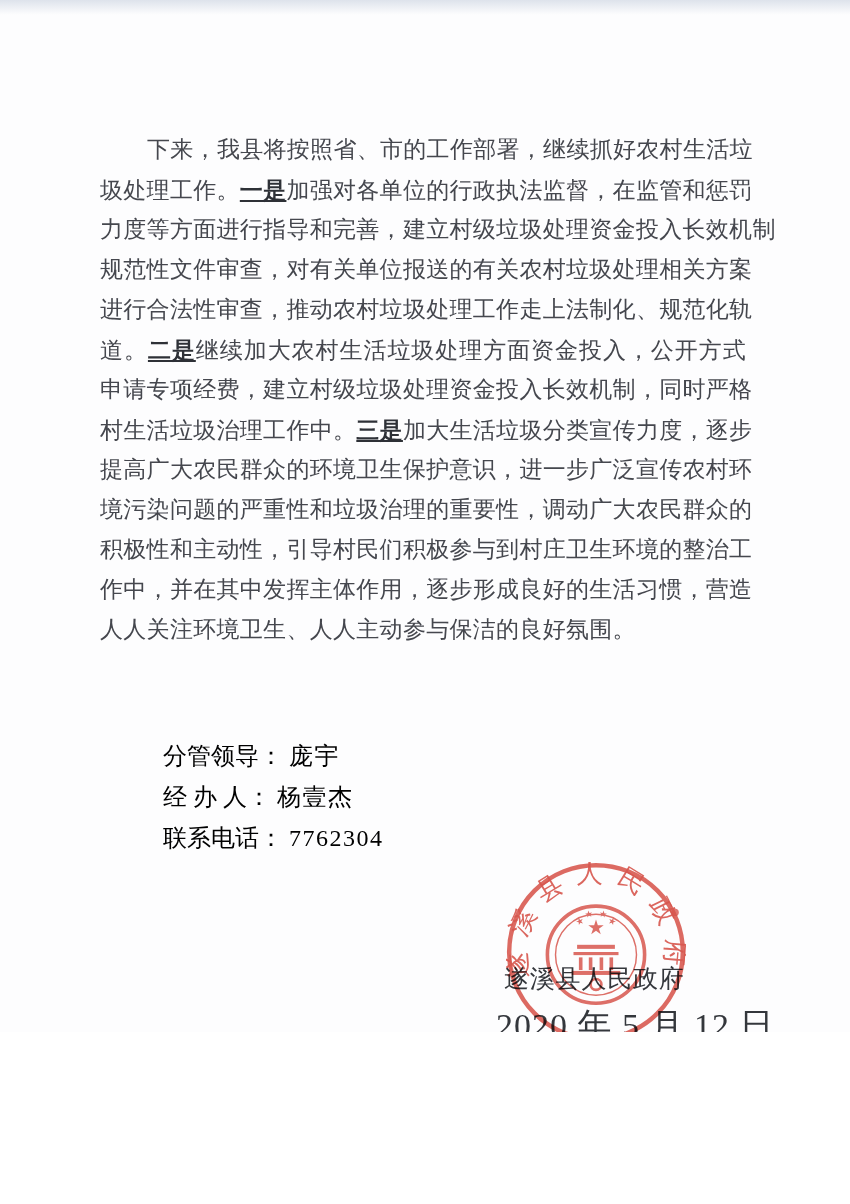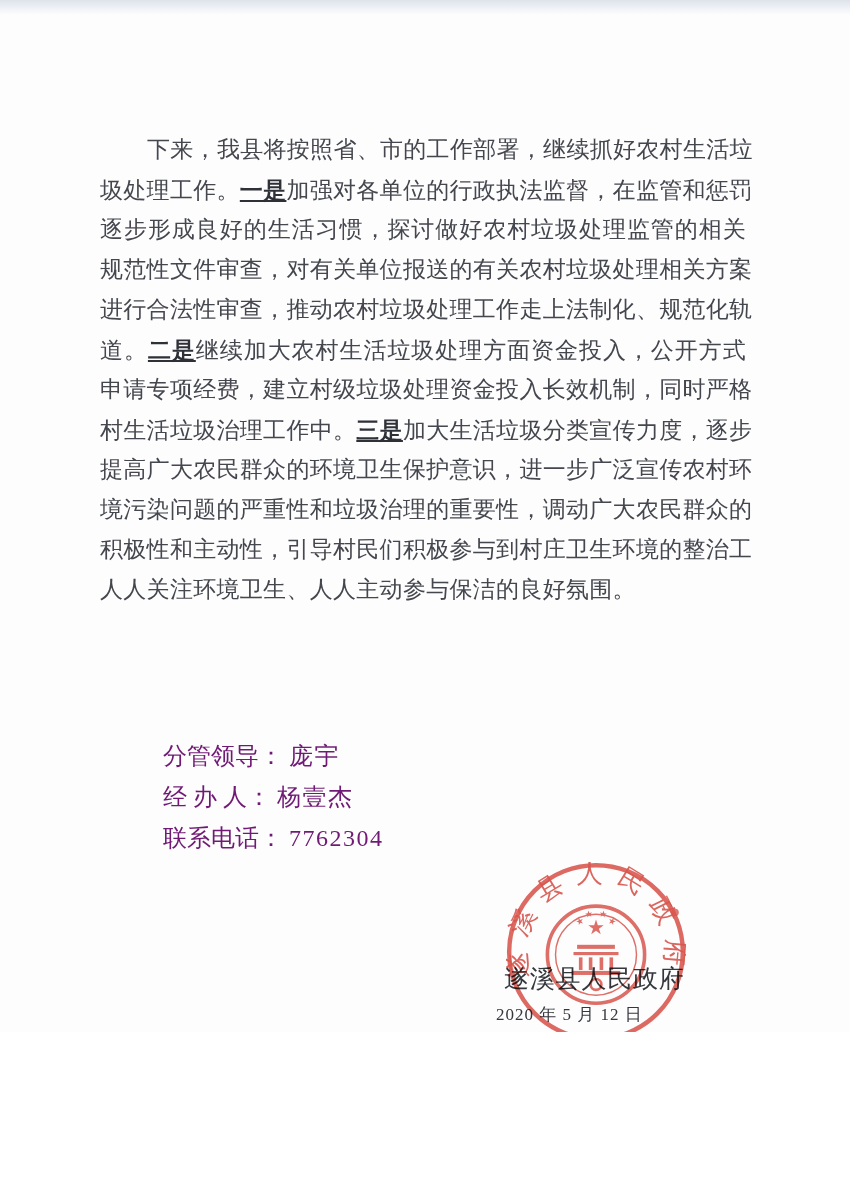--- a/index.html
+++ b/index.html
@@ -25,32 +25,32 @@
   }
   .body-line.indent { text-indent:47px; }
   .body-line.last { text-align-last:left; }
   .seg { }
   .bold-seg {
     font-family:"Liberation Sans","DejaVu Sans",sans-serif;
     font-weight:700; color:#2e3137;text-decoration:underline;
   }
   
   .contact-block {
-    position:absolute; left:163px; top:736px; color:#701a75;
+    position:absolute; left:163px; top:736px; color:#000000;
   }
   .contact-row { font-size:24px; line-height:41px; white-space:nowrap; }
   .contact-row .contact-value { margin-left:6px; letter-spacing:1.5px; }
   
   .issuer-name {
     position:absolute; left:504px; top:962px;
     font-size:25px; letter-spacing:0.8px; color:#34373c; white-space:nowrap;
   }
   .issue-date {
     position:absolute; left:496px; top:1003px;
-    font-size:17px; letter-spacing:1px; color:#34373c; white-space:nowrap;
+    font-size:34px; letter-spacing:1px; color:#34373c; white-space:nowrap;
   }
   
   .official-seal {
     position:absolute; left:506px; top:862px; width:180px; height:180px;
     mix-blend-mode:multiply; opacity:0.93;
   }
   
   .disclosure-row {
     position:absolute; left:116px; top:1082px;
     font-family:"Liberation Sans","DejaVu Sans",sans-serif;
@@ -61,29 +61,30 @@
 </style>
 </head>
 <body>
 
 <div class="page">
   <div class="scan-shade"></div>
 
   <div class="body-paragraph">
       <div class="body-line indent"><span class="seg">下来，我县将按照省、市的工作部署，继续抓好农村生活垃</span></div>
       <div class="body-line"><span class="seg">圾处理工作。</span><span class="seg bold-seg">一是</span><span class="seg">加强对各单位的行政执法监督，在监管和惩罚</span></div>
-      <div class="body-line"><span class="seg">逐步形成良好的生活习惯，探讨做好农村垃圾处理监管的相关</span></div>
+      <div class="body-line"><span class="seg">力度等方面进行指导和完善，建立村级垃圾处理资金投入长效机制</span></div>
       <div class="body-line"><span class="seg">规范性文件审查，对有关单位报送的有关农村垃圾处理相关方案</span></div>
       <div class="body-line"><span class="seg">进行合法性审查，推动农村垃圾处理工作走上法制化、规范化轨</span></div>
       <div class="body-line"><span class="seg">道。</span><span class="seg bold-seg">二是</span><span class="seg">继续加大农村生活垃圾处理方面资金投入，公开方式</span></div>
       <div class="body-line"><span class="seg">申请专项经费，建立村级垃圾处理资金投入长效机制，同时严格</span></div>
       <div class="body-line"><span class="seg">村生活垃圾治理工作中。</span><span class="seg bold-seg">三是</span><span class="seg">加大生活垃圾分类宣传力度，逐步</span></div>
       <div class="body-line"><span class="seg">提高广大农民群众的环境卫生保护意识，进一步广泛宣传农村环</span></div>
       <div class="body-line"><span class="seg">境污染问题的严重性和垃圾治理的重要性，调动广大农民群众的</span></div>
       <div class="body-line"><span class="seg">积极性和主动性，引导村民们积极参与到村庄卫生环境的整治工</span></div>
+      <div class="body-line"><span class="seg">作中，并在其中发挥主体作用，逐步形成良好的生活习惯，营造</span></div>
       <div class="body-line last"><span class="seg">人人关注环境卫生、人人主动参与保洁的良好氛围。</span></div>
     </div>
 
   <div class="contact-block">
       <div class="contact-row"><span class="contact-label">分管领导：</span><span class="contact-value">庞宇</span></div>
       <div class="contact-row"><span class="contact-label">经 办 人：</span><span class="contact-value">杨壹杰</span></div>
       <div class="contact-row"><span class="contact-label">联系电话：</span><span class="contact-value">7762304</span></div>
     </div>
 
   <div class="issuer-name">遂溪县人民政府</div>

